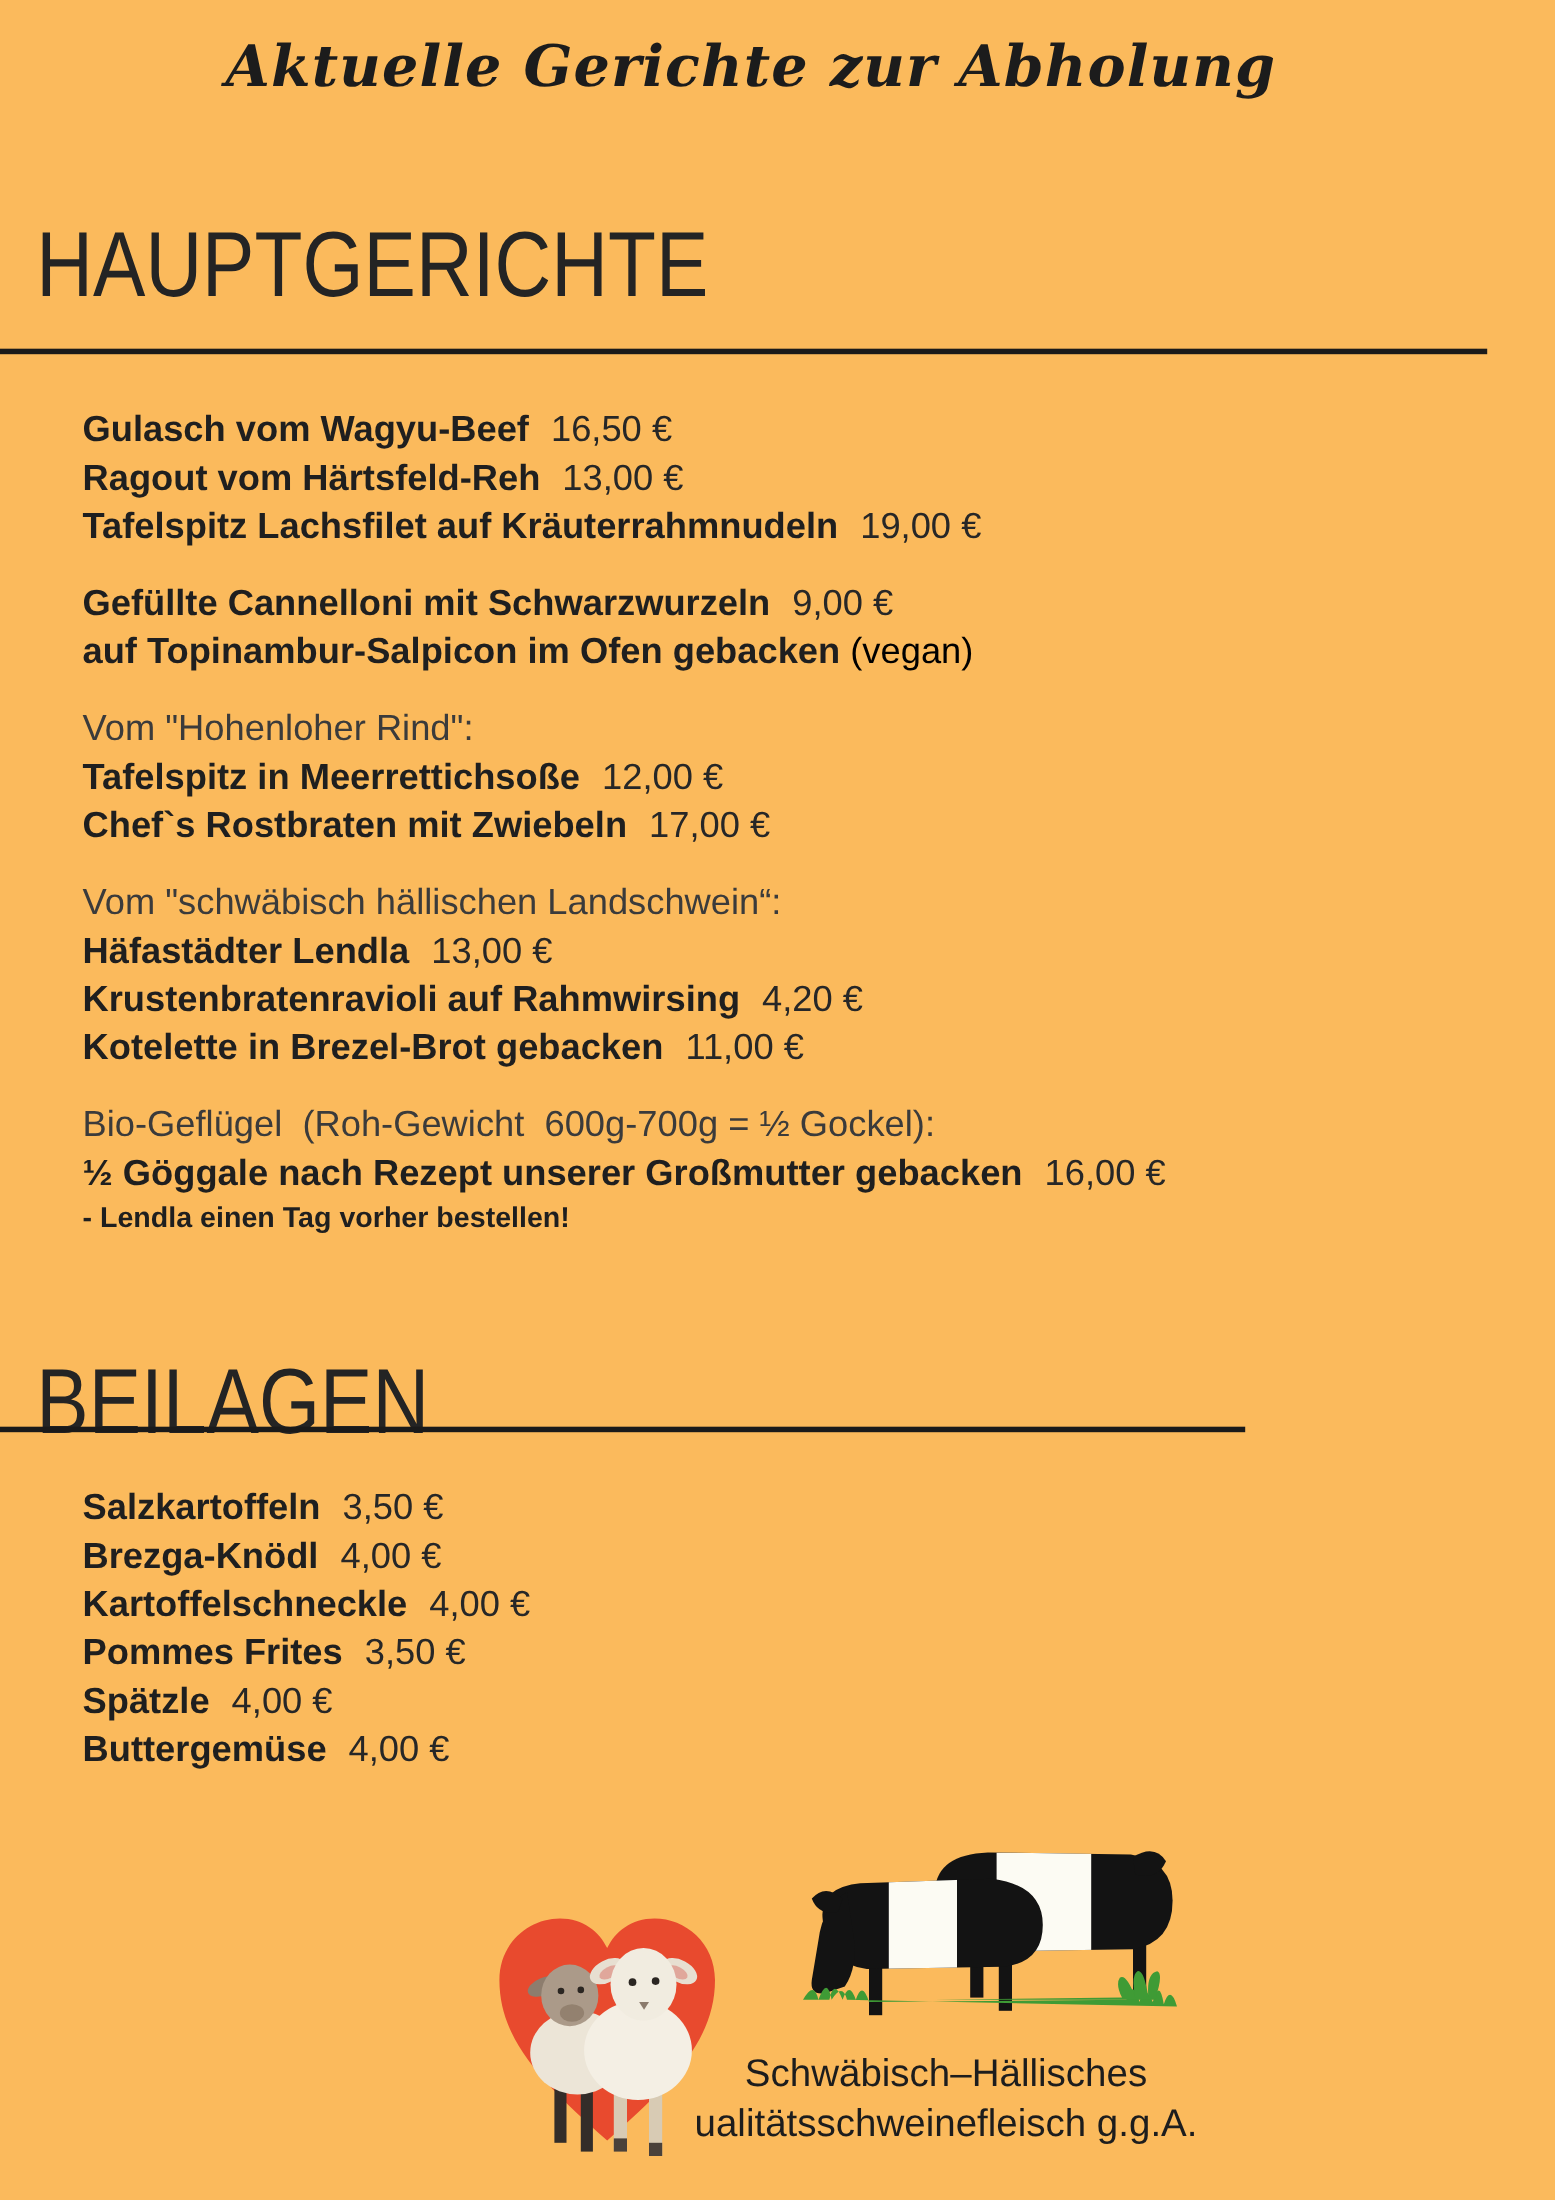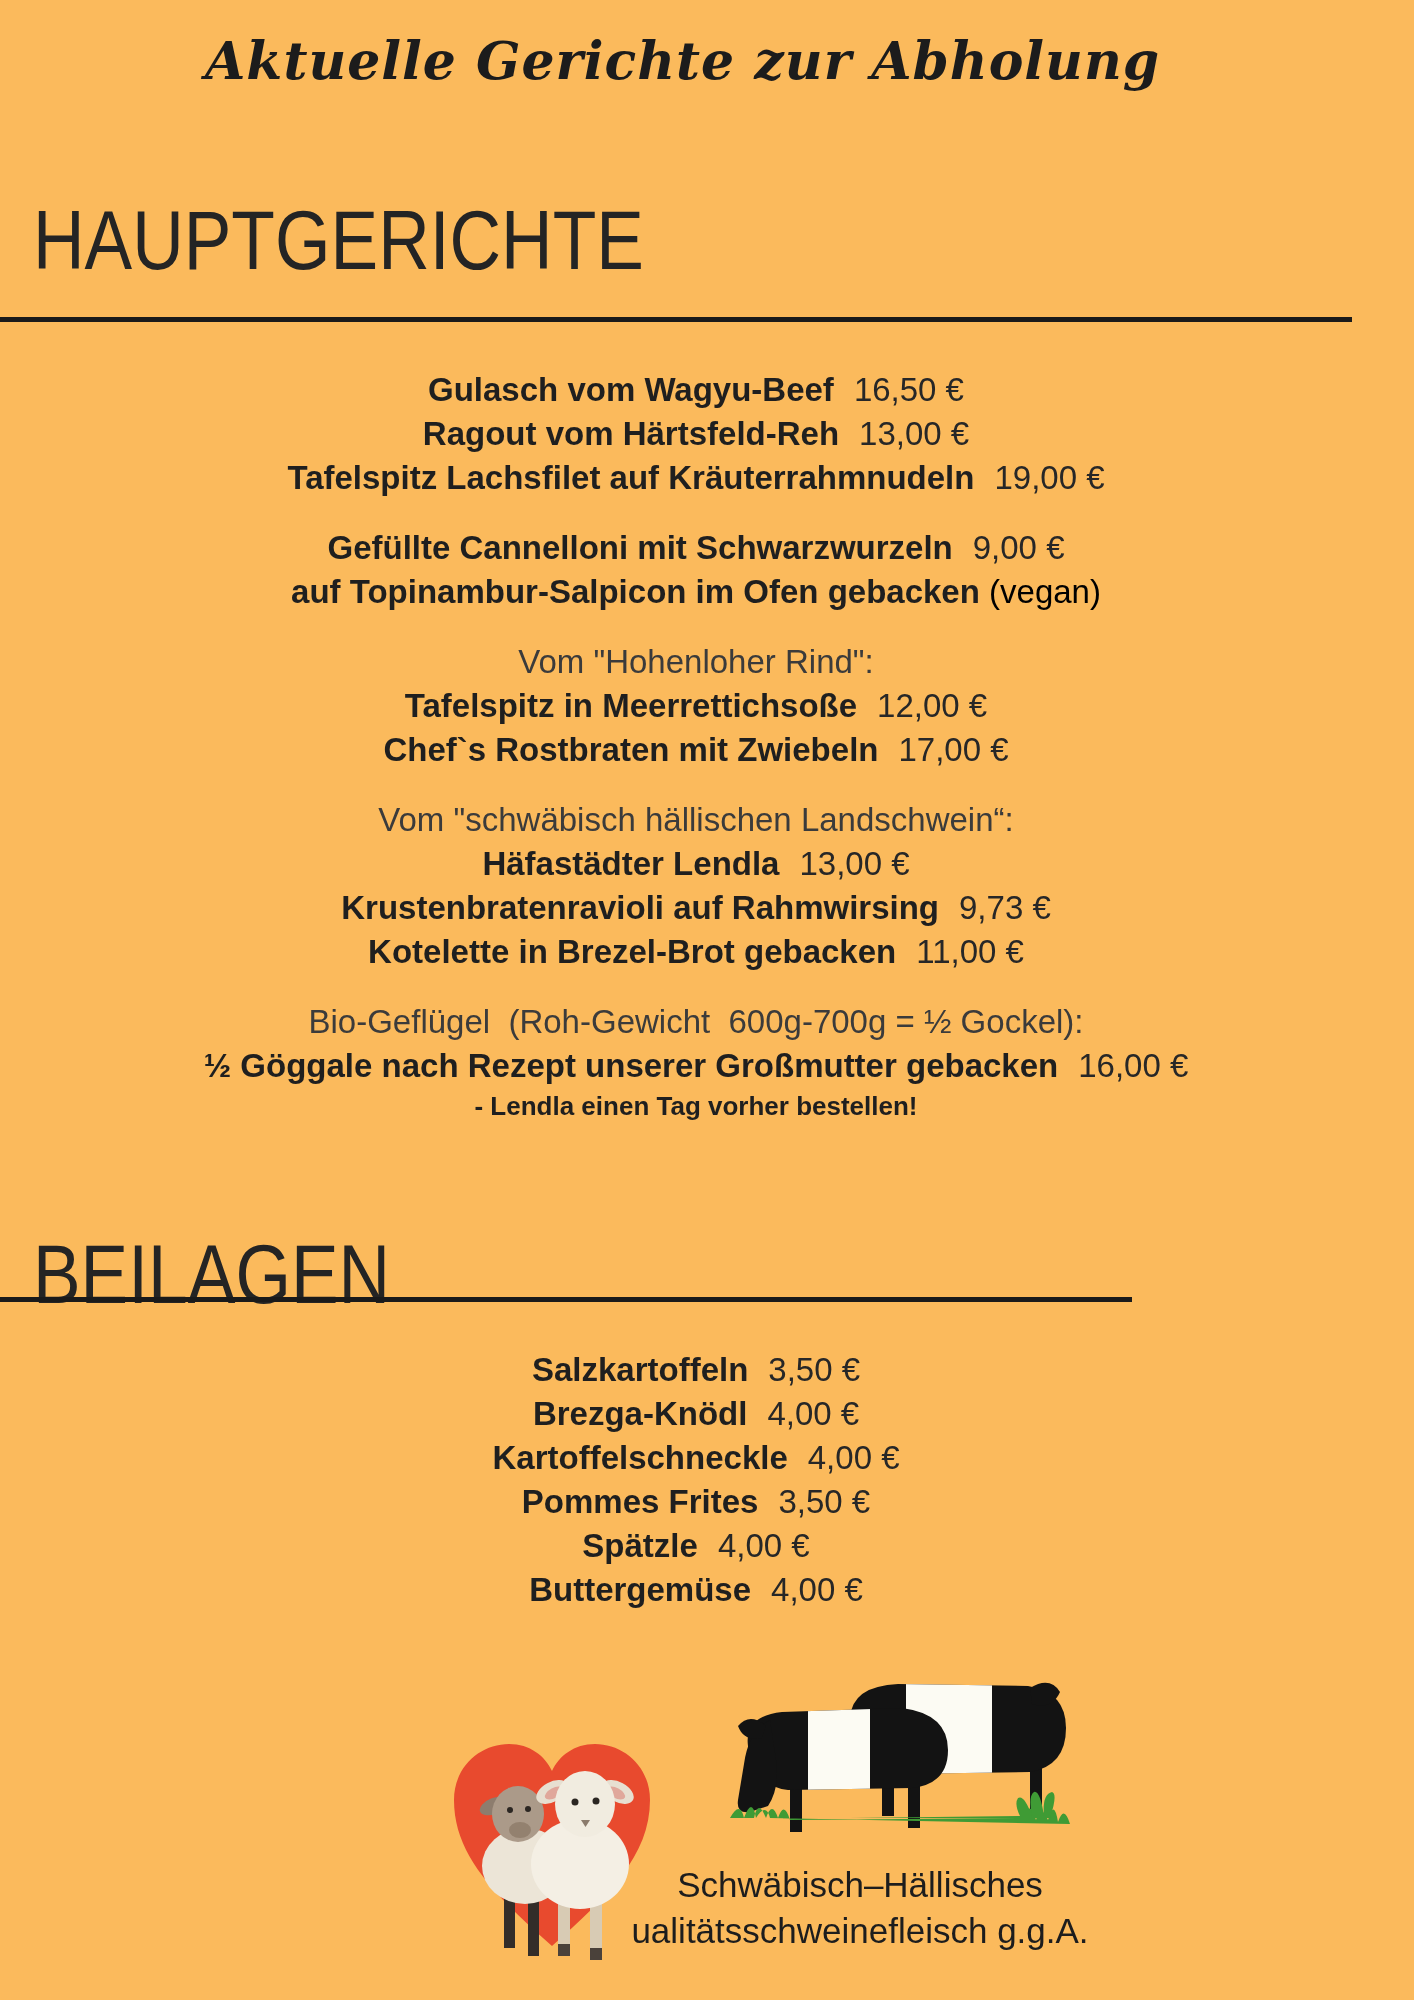--- a/index.html
+++ b/index.html
@@ -28,22 +28,22 @@
   }
   .rule {
     position:absolute; left:0; height:5px;
     background:#1a1a1a;
   }
   .menu-list {
     position:absolute; left:35px; width:1322px;
   }
   .group + .group { margin-top:26px; }
   .row {
-    display:flex; justify-content:center; align-items:baseline;
-    font-size:33px; line-height:44px;
+    display:flex; justify-content:flex-start; align-items:baseline;
+    font-size:33px; line-height:44px;margin-left:40px;
   }
   .row .name { white-space:pre-wrap; }
   .row.bold .name { font-weight:bold; color:#1f1f1f; }
   .row.plain .name { font-weight:normal; color:#3b3b3b; }
   .row.note { font-size:26px; line-height:36px; }
   .row.note .name { font-weight:bold; color:#1f1f1f; }
   .price { font-weight:normal; color:#272727; white-space:nowrap; padding-left:20px; }
   .suffix { font-weight:normal; color:#000000; }
   .lamb-logo { position:absolute; left:438px; top:1694px; }
   .pig-logo  { position:absolute; left:730px; top:1668px; }
@@ -103,21 +103,21 @@
       <div class="group">
         <div class="row plain">
           <span class="name">Vom "schwäbisch hällischen Landschwein“:</span>
         </div>
         <div class="row bold">
           <span class="name">Häfastädter Lendla</span>
           <span class="price">13,00 €</span>
         </div>
         <div class="row bold">
           <span class="name">Krustenbratenravioli auf Rahmwirsing</span>
-          <span class="price">9,73 €</span>
+          <span class="price">4,20 €</span>
         </div>
         <div class="row bold">
           <span class="name">Kotelette in Brezel-Brot gebacken</span>
           <span class="price">11,00 €</span>
         </div>
       </div>
       <div class="group">
         <div class="row plain">
           <span class="name">Bio-Geflügel  (Roh-Gewicht  600g-700g = ½ Gockel):</span>
         </div>

